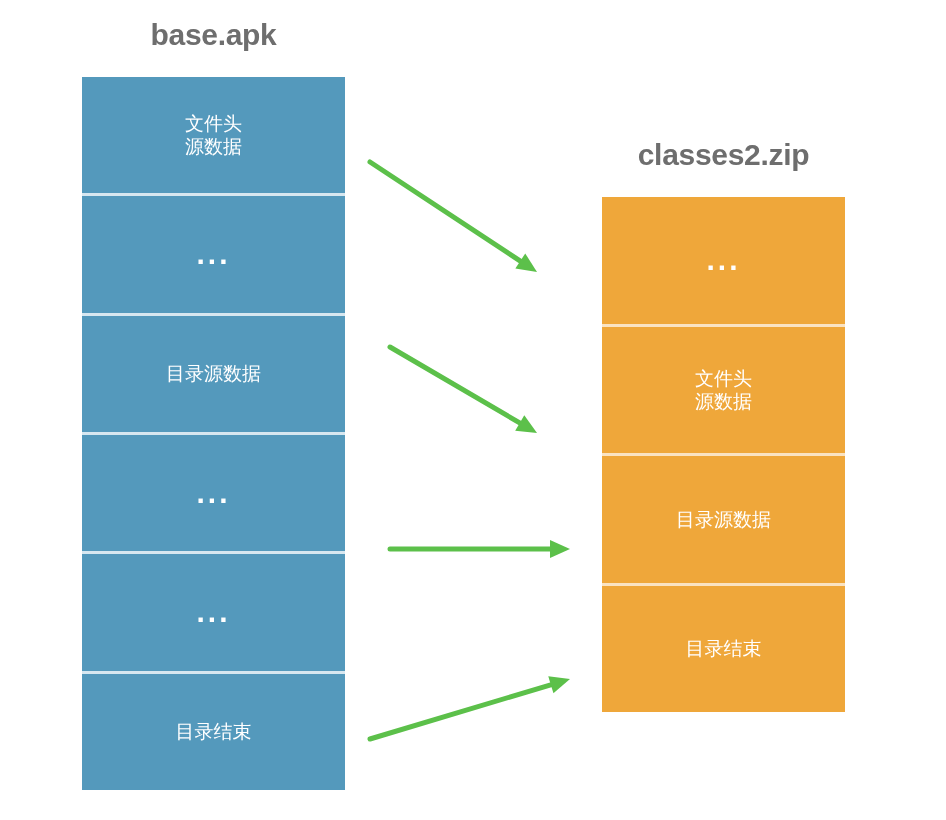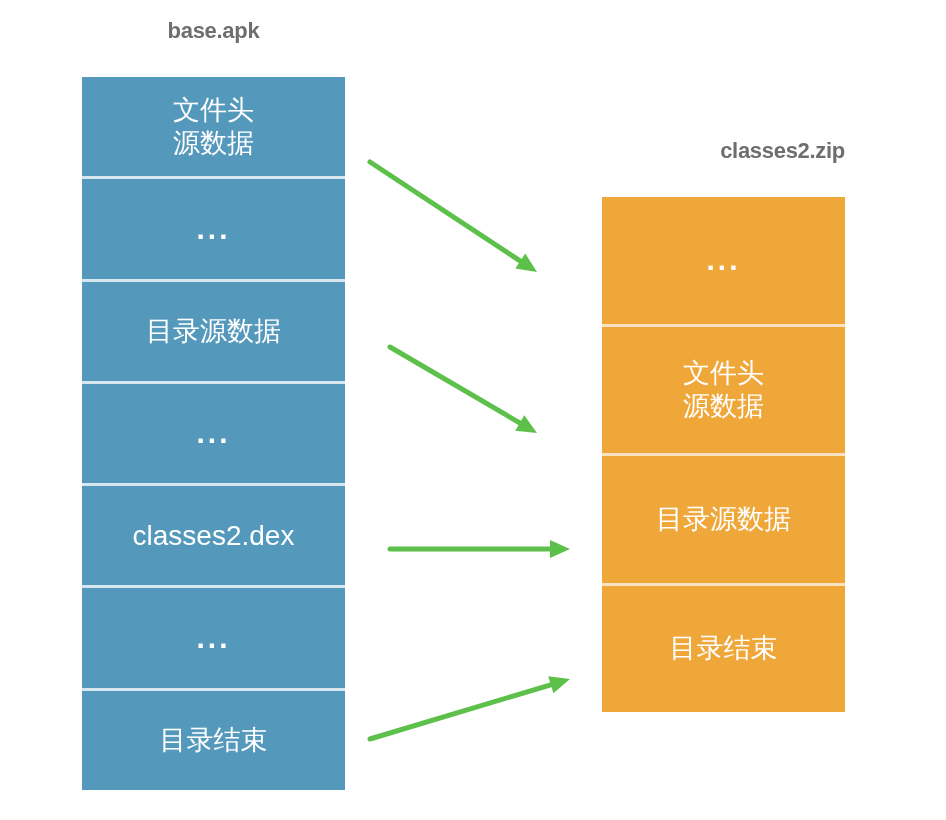--- a/index.html
+++ b/index.html
@@ -16,29 +16,29 @@
   }
   .canvas {
     position: relative;
     width: 946px;
     height: 820px;
   }
 
   
   .col-title {
     position: absolute;
-    font-size: 22px;
+    font-size: 30px;
     font-weight: bold;
     color: #6e6e6e;
     letter-spacing: -0.3px;
     text-align: center;
     white-space: nowrap;
   }
   #title-left  { left: 82px;  width: 263px; top: 18px; }
-  #title-right { left: 602px; width: 243px; top: 138px; text-align: right; }
+  #title-right { left: 602px; width: 243px; top: 138px; }
 
   
   .stack {
     position: absolute;
     display: flex;
     flex-direction: column;
     box-sizing: border-box;
   }
   #stack-apk {
     left: 82px;
@@ -55,21 +55,21 @@
     background: #efa73a;
   }
 
   .cell {
     display: flex;
     align-items: center;
     justify-content: center;
     text-align: center;
     color: #ffffff;
     box-sizing: border-box;
-    font-size: 27px;
+    font-size: 19px;
     line-height: 1.22;
     white-space: pre-line;
   }
   #stack-apk .cell { flex: 1 1 0; border-top: 3px solid #d7e7f0; }
   #stack-apk .cell:first-child { border-top: none; }
   #stack-zip .cell { flex: 1 1 0; border-top: 3px solid #fae3c2; }
   #stack-zip .cell:first-child { border-top: none; }
 
   .cell.ellipsis {
     font-size: 30px;
@@ -94,21 +94,20 @@
 <div class="canvas">
 
   <div class="col-title" id="title-left">base.apk</div>
 
   <div class="stack" id="stack-apk">
     <div class="cell">文件头
 源数据</div>
     <div class="cell ellipsis">...</div>
     <div class="cell">目录源数据</div>
     <div class="cell ellipsis">...</div>
-    <div class="cell latin">classes2.dex</div>
     <div class="cell ellipsis">...</div>
     <div class="cell">目录结束</div>
   </div>
 
   <div class="col-title" id="title-right">classes2.zip</div>
 
   <div class="stack" id="stack-zip">
     <div class="cell ellipsis">...</div>
     <div class="cell">文件头
 源数据</div>

